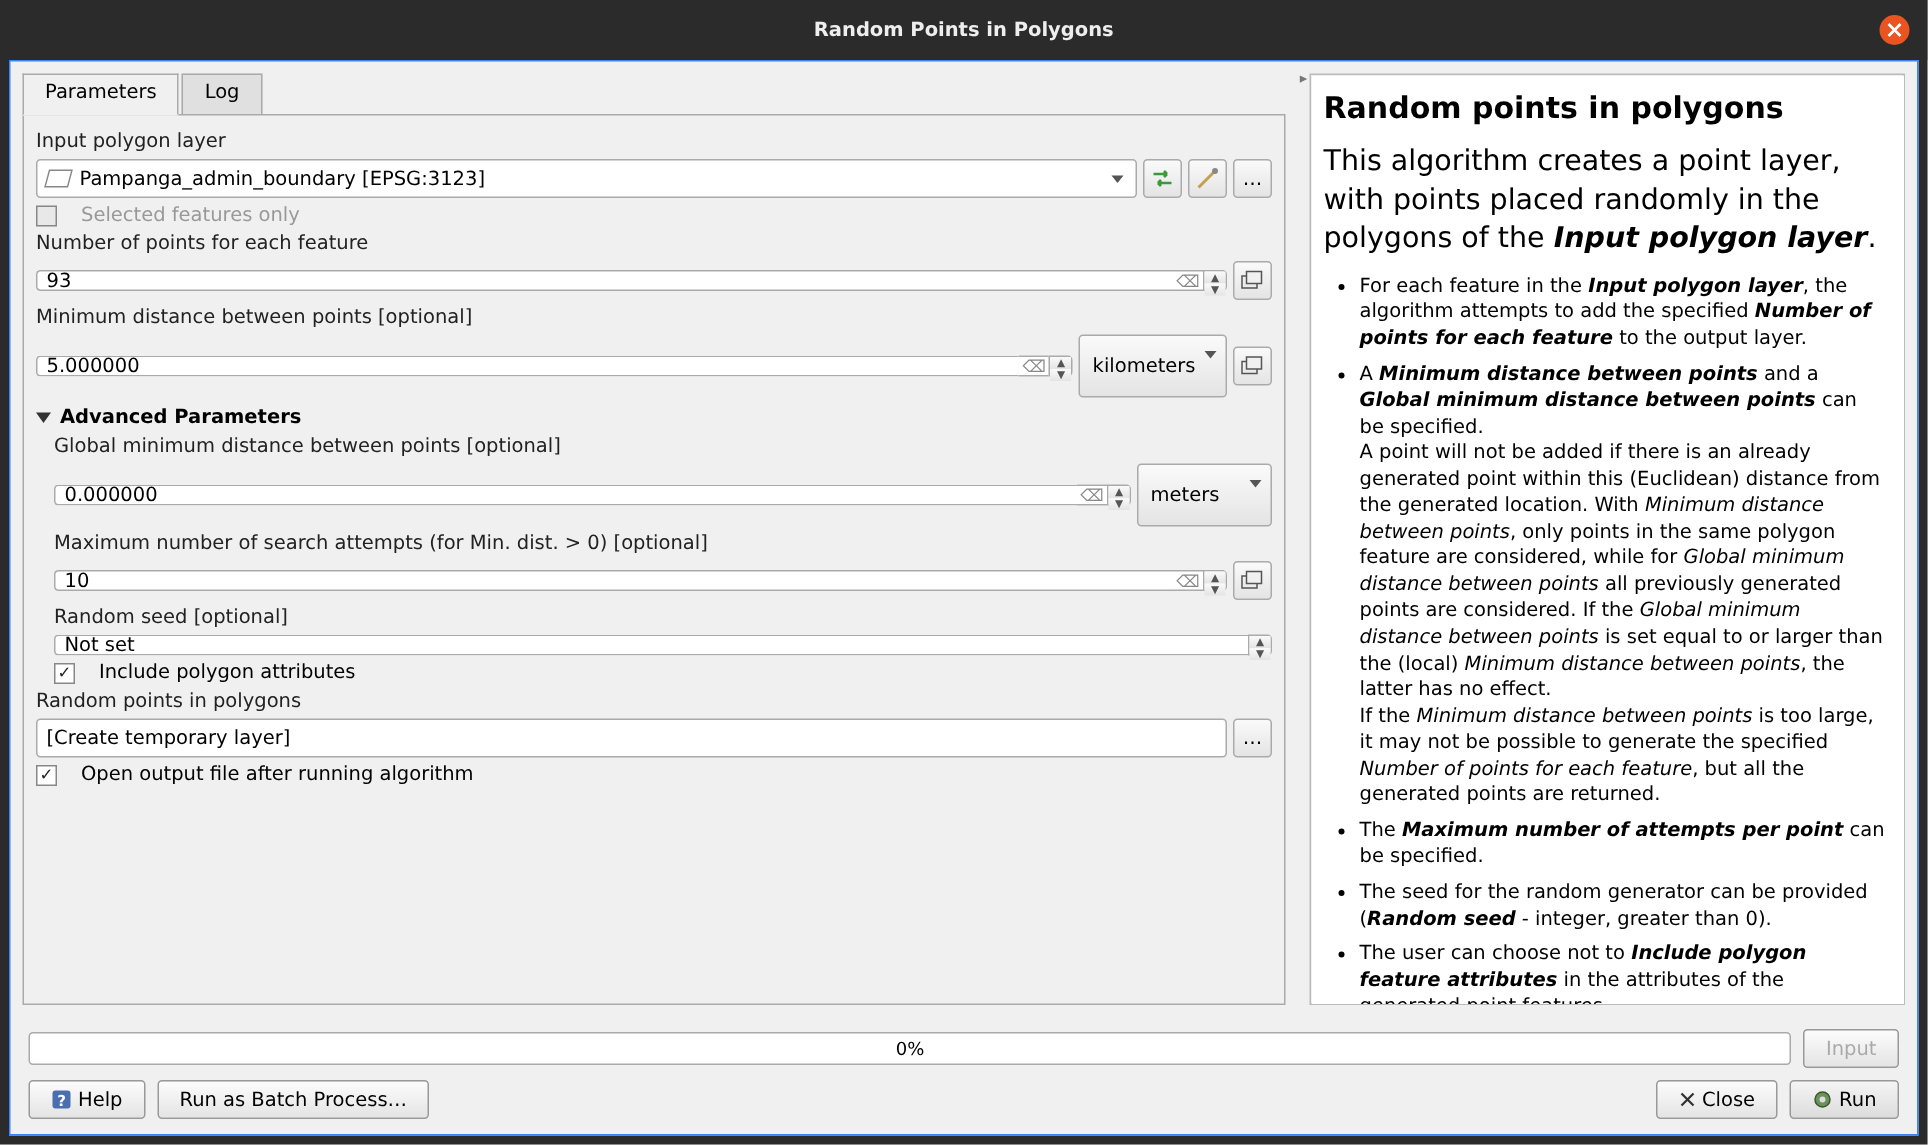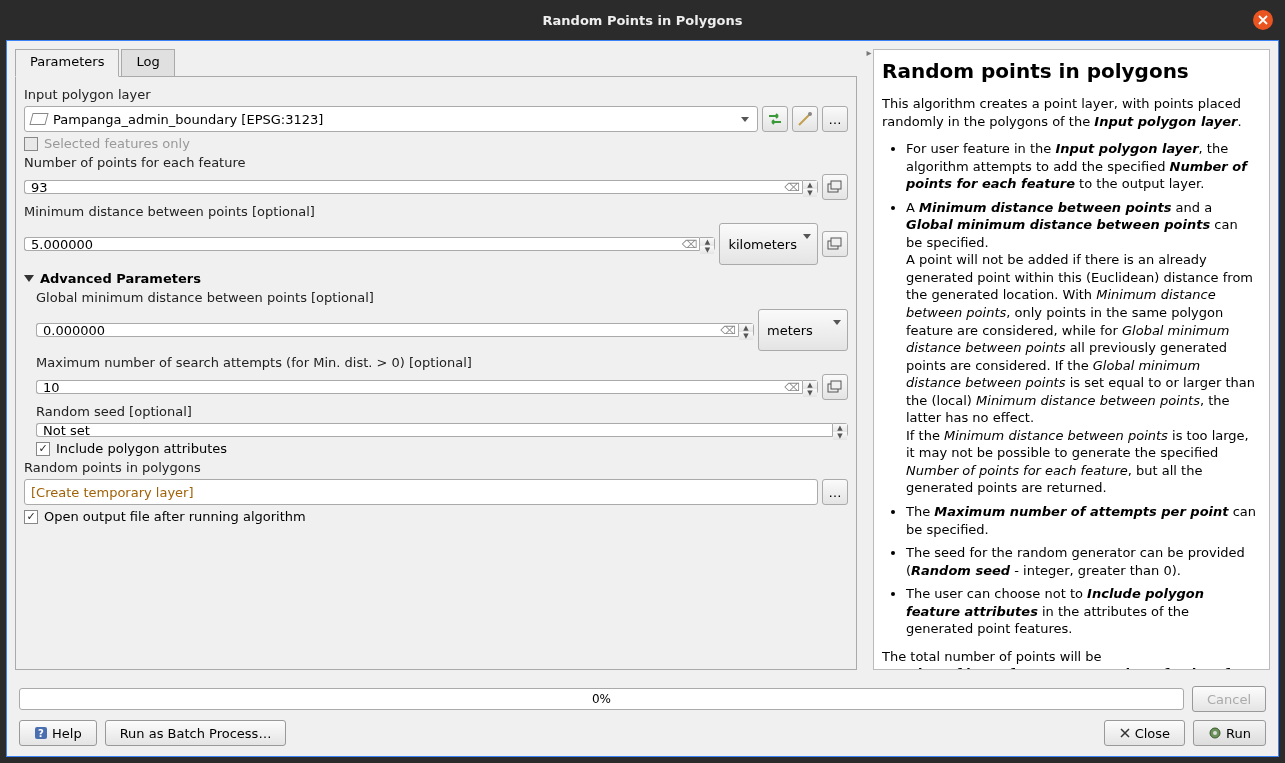--- a/index.html
+++ b/index.html
@@ -24,33 +24,33 @@
   .spinbox { flex: 1; display: flex; height: 14px; }
   .spinbox input { flex: 1; border: 1px solid #aaa; border-right: none; border-radius: 3px 0 0 3px; padding: 0 6px; font-size: 13px; background: #fff; }
   .spinbox .clear { width: 20px; display:flex; align-items:center; justify-content:center; border-top:1px solid #aaa; border-bottom:1px solid #aaa; background:#fff; color:#888; font-size:11px; }
   .spinbox .arrows { width: 16px; display: flex; flex-direction: column; border: 1px solid #aaa; border-radius: 0 3px 3px 0; }
   .spinbox .arrows div { flex: 1; display: flex; align-items: center; justify-content: center; font-size: 7px; color: #555; background: linear-gradient(#fafafa,#e4e4e4); }
   .unit-combo { height: 42px; border: 1px solid #aaa; border-radius: 3px; background: linear-gradient(#fafafa,#e4e4e4); padding: 0 20px 0 8px; font-size: 13px; display:flex; align-items:center; position: relative; min-width: 90px; }
   .unit-combo .tri { position: absolute; right: 6px; top: 10px; width: 0; height: 0; border-left: 4px solid transparent; border-right: 4px solid transparent; border-top: 5px solid #555; }
   .collapse-header { display: flex; align-items: center; font-size: 13px; font-weight: bold; margin: 6px 0 4px 0; cursor: pointer; }
   .collapse-header .tri2 { width: 0; height: 0; border-left: 5px solid transparent; border-right: 5px solid transparent; border-top: 7px solid #333; margin-right: 6px; }
   .inner-group { padding-left: 12px; }
-  .check-row { display: flex; align-items: center; font-size: 13px; gap: 6px; margin: 4px 0; }
+  .check-row { display: flex; align-items: center; font-size: 13px; gap: 16px; margin: 4px 0; }
   .checkbox { width: 14px; height: 14px; border: 1px solid #888; background: #fff; display: flex; align-items: center; justify-content: center; font-size: 11px; color: #222; }
   .checkbox.disabled { background: #e8e8e8; }
-  .placeholder-input { flex:1; height:26px; border:1px solid #aaa; border-radius:3px; background:#fff; padding:0 6px; font-size:13px; color:#a16207; display:flex; align-items:center; }
+  .placeholder-input { flex:1; height:26px; border:1px solid #aaa; border-radius:3px; background:#fff; padding:0 6px; font-size:13px; color:#000000; display:flex; align-items:center; }
   .progress-row { display:flex; align-items:center; gap:8px; padding: 8px 12px 4px 12px; }
   .progress { flex:1; height:22px; border:1px solid #aaa; border-radius:3px; background:#fff; display:flex; align-items:center; justify-content:center; font-size:12px; }
   .btn { height: 26px; padding: 0 14px; border: 1px solid #999; border-radius: 3px; background: linear-gradient(#fcfcfc,#e4e4e4); font-size: 13px; display:flex; align-items:center; gap:4px; cursor:pointer; }
   .btn.disabled { color:#aaa; cursor:default; }
   .btn.primary { background: linear-gradient(#f5f5f5,#dcdcdc); }
   .footer-row { display:flex; justify-content:space-between; padding: 4px 12px 10px 12px; gap:8px; }
   .footer-left, .footer-right { display:flex; gap:8px; }
   .right-pane h2 { font-size: 20px; font-weight: bold; margin-bottom: 10px; }
-  .right-pane p { font-size: 13px; margin-bottom: 10px; }
+  .right-pane p { font-size: 19px; margin-bottom: 10px; }
   .right-pane ul { list-style: disc; margin-left: 24px; font-size: 13px; margin-bottom: 10px; }
   .right-pane li { margin-bottom: 6px; }
   .right-pane b { font-weight: bold; }
   .right-pane em { font-style: italic; }
   .splitter-handle { width: 8px; display:flex; align-items:flex-start; justify-content:center; padding-top:6px; color:#777; font-size:10px; }
   svg { display:block; }
 </style>
 </head>
 <body>
 
@@ -208,21 +208,21 @@
 
     <div class="splitter-handle">▸</div>
 
     <div class="right-pane">
       <h2>Random points in polygons</h2>
       <p>
         <span>This algorithm creates a point layer, with points placed randomly in the polygons of the </span><b><em>Input polygon layer</em></b>.
       </p>
       <ul>
         <li>
-          <span>For user feature in the </span><b><em>Input polygon layer</em></b><span>, the algorithm attempts to add the specified </span><b><em>Number of points for each feature</em></b><span> to the output layer.</span>
+          <span>For each feature in the </span><b><em>Input polygon layer</em></b><span>, the algorithm attempts to add the specified </span><b><em>Number of points for each feature</em></b><span> to the output layer.</span>
         </li>
         <li>
           <span>A </span><b><em>Minimum distance between points</em></b><span> and a </span><b><em>Global minimum distance between points</em></b><span> can be specified.</span><br>
           <span>A point will not be added if there is an already generated point within this (Euclidean) distance from the generated location. With </span><em>Minimum distance between points</em><span>, only points in the same polygon feature are considered, while for </span><em>Global minimum distance between points</em><span> all previously generated points are considered. If the </span><em>Global minimum distance between points</em><span> is set equal to or larger than the (local) </span><em>Minimum distance between points</em><span>, the latter has no effect.</span><br>
           <span>If the </span><em>Minimum distance between points</em><span> is too large, it may not be possible to generate the specified </span><em>Number of points for each feature</em><span>, but all the generated points are returned.</span>
         </li>
         <li>
           <span>The </span><b><em>Maximum number of attempts per point</em></b><span> can be specified.</span>
         </li>
         <li>
@@ -238,21 +238,21 @@
         
       </p>
     </div>
   </div>
 
   <div class="progress-row">
     <div class="progress">
         <span>0%</span>
       </div>
     <div class="btn disabled">
-        <span>Cancel</span>
+        <span>Input</span>
       </div>
   </div>
   <div class="footer-row">
     <div class="footer-left">
       <div class="btn">
         <svg width="14" height="14" viewBox="0 0 14 14">
             <rect x="1" y="1" width="12" height="12" rx="2" fill="#4a6fb0"></rect>
             <text x="7" y="11" text-anchor="middle" fill="#fff" font-size="10" font-weight="bold">?</text>
           </svg>
         <span>Help</span>

